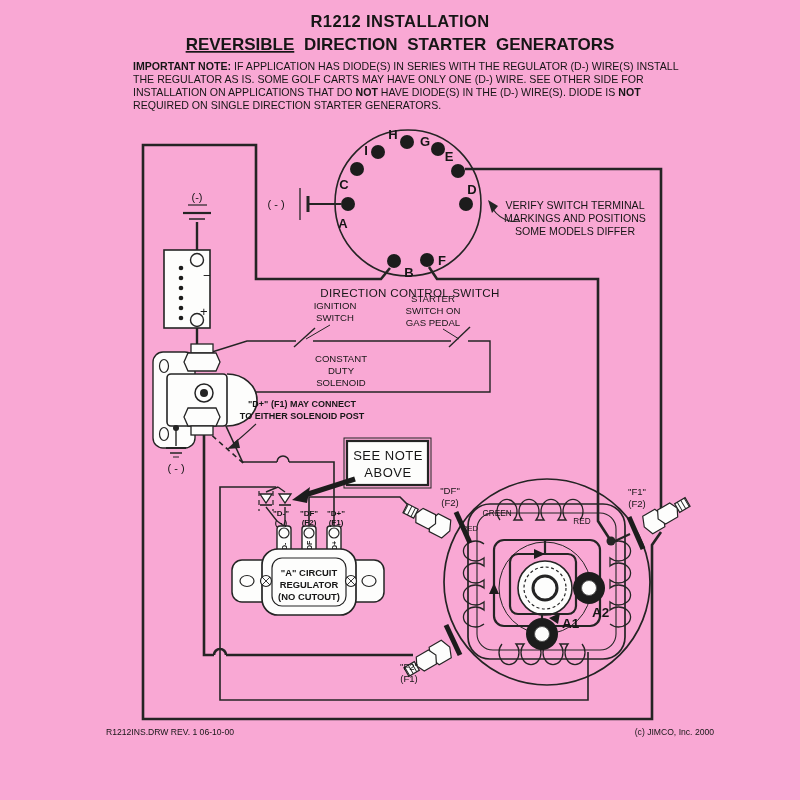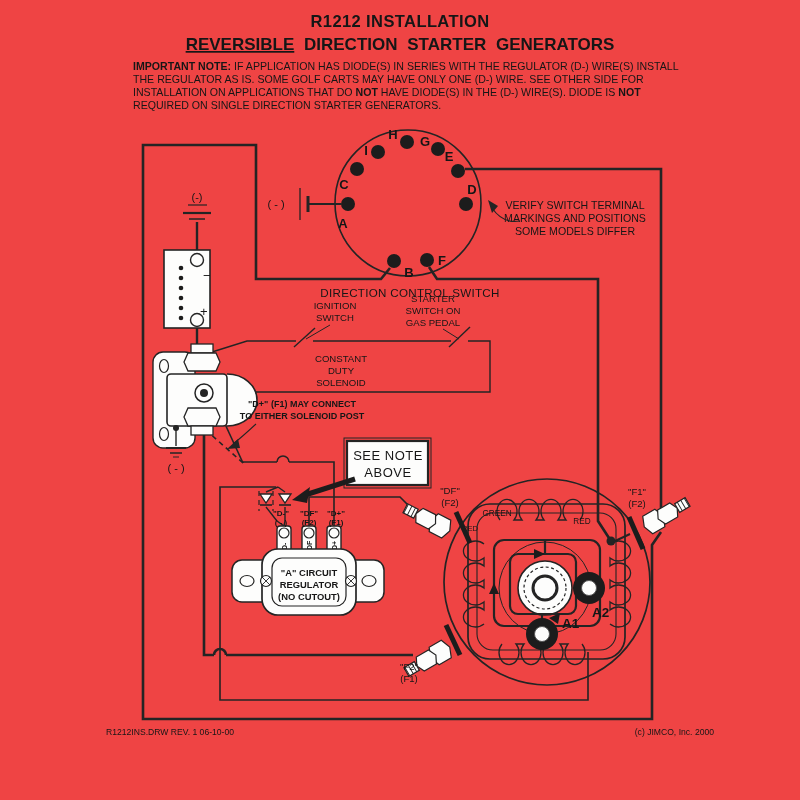--- a/index.html
+++ b/index.html
@@ -1,16 +1,16 @@
 <!DOCTYPE html>
 <html><head>
 <meta charset="utf-8">
 <style>
   html,body{margin:0;padding:0;background:#fff;}
-  .page{position:relative;width:800px;height:800px;background:#ef4444;font-family:"Liberation Sans",sans-serif;overflow:hidden;}
+  .page{position:relative;width:800px;height:800px;background:#f9a8d4;font-family:"Liberation Sans",sans-serif;overflow:hidden;}
   svg text{fill:#161616;font-family:"Liberation Sans",sans-serif;}
   .ln{stroke:#242424;fill:none;}
   .bold{font-weight:bold;}
   .comp{stroke:#242424;fill:#fdfdfc;}
   .dash{stroke-dasharray:5 4;}
 </style>
 </head>
 <body>
 
 <div class="page">

